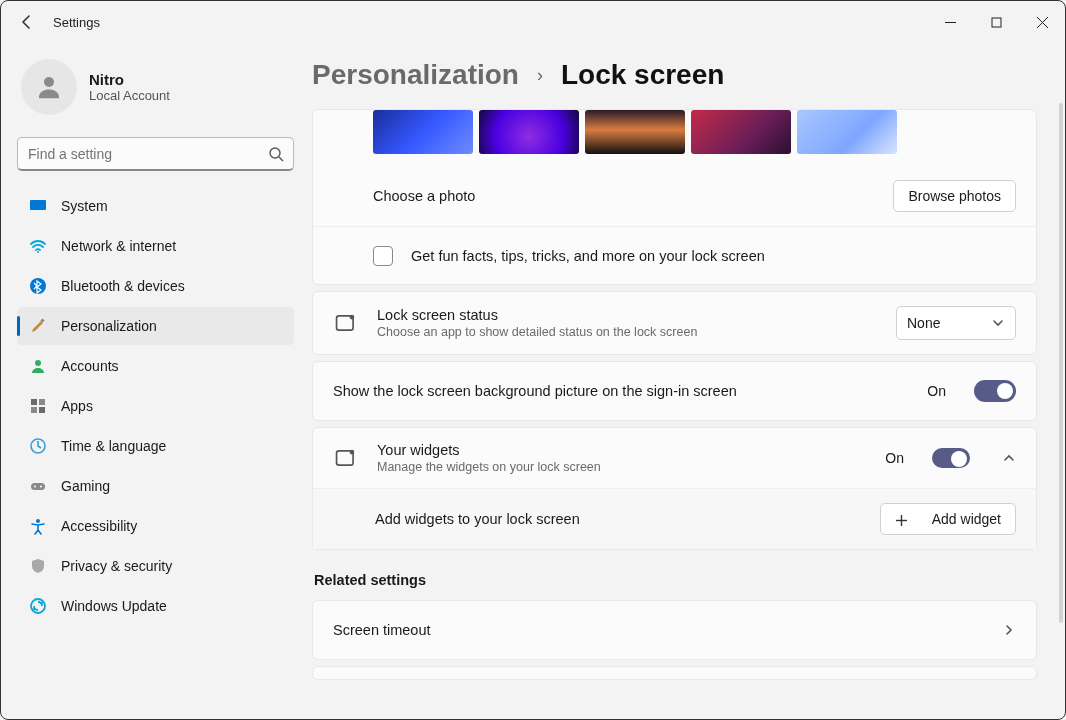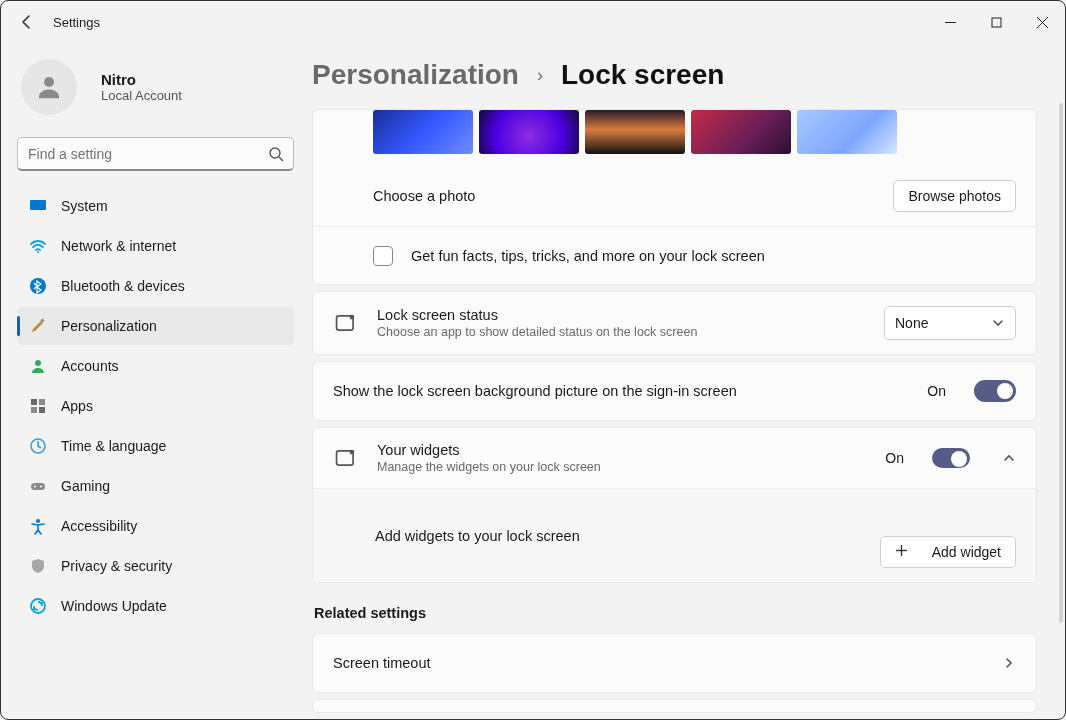--- a/index.html
+++ b/index.html
@@ -13,21 +13,21 @@
   .app-title { font-size: 13px; color: #222; }
   .winbtns { display: flex; }
   .winbtn { width: 46px; height: 32px; display:flex; align-items:center; justify-content:center; cursor:pointer; }
   .winbtn svg { width:11px; height:11px; }
 
   
   .body { flex: 1; display: flex; overflow: hidden; }
 
   
   .sidebar { width: 305px; padding: 10px 12px 10px 16px; overflow-y: auto; }
-  .profile { display: flex; align-items: center; gap: 24px; padding: 6px 4px 18px 4px; }
+  .profile { display: flex; align-items: center; gap: 12px; padding: 6px 4px 18px 4px; }
   .avatar { width: 56px; height: 56px; border-radius: 50%; background: #e6e6e6; display:flex; align-items:center; justify-content:center; }
   .avatar svg { width: 30px; height: 30px; fill:#8a8a8a;}
   .profile-name { font-size: 15px; font-weight: 600; color:#1a1a1a;}
   .profile-sub { font-size: 13px; color: #555; }
   .search-wrap { position: relative; margin: 4px 0 16px 0; }
   .search { width: 100%; height: 34px; border: 1px solid #bbb; border-bottom: 2px solid #888; border-radius: 5px; background: #fbfbfb; padding: 0 34px 0 10px; font-size: 14px; }
   .search-icon { position: absolute; right: 10px; top: 50%; transform: translateY(-50%); width:16px; height:16px; color:#555;}
   .nav { display: flex; flex-direction: column; gap: 2px; margin-top: 4px;}
   .nav-item { display: flex; align-items: center; gap: 14px; height: 38px; padding: 0 12px; border-radius: 5px; cursor: pointer; font-size: 14px; color:#1a1a1a;}
   .nav-item .ico { width: 18px; height: 18px; display:flex; align-items:center; justify-content:center; flex-shrink:0;}
@@ -42,21 +42,21 @@
   .bc-current { font-size: 28px; font-weight: 600; color: #111; }
 
   .card { background: #fbfbfb; border: 1px solid #e8e8e8; border-radius: 6px; margin-bottom: 6px; }
   .row { display: flex; align-items: center; padding: 14px 20px; gap: 18px; min-height: 58px;}
   .row + .row.divider-top { border-top: 1px solid #eee; }
   .row-icon { width: 26px; height: 26px; flex-shrink:0; display:flex; align-items:center; justify-content:center; }
   .row-main { flex: 1; }
   .row-title { font-size: 14.5px; color:#1a1a1a;}
   .row-sub { font-size: 12.5px; color:#6a6a6a; margin-top:2px;}
   .btn { background: #fff; border: 1px solid #d0d0d0; border-radius: 5px; padding: 7px 14px; font-size: 14px; cursor:pointer; color:#1a1a1a;}
-  .select { background:#fff; border:1px solid #d0d0d0; border-radius:5px; width:132px; height:34px; display:flex; align-items:center; justify-content:space-between; padding:0 10px; font-size:14px; cursor:pointer; color:#1a1a1a;}
+  .select { background:#fff; border:1px solid #d0d0d0; border-radius:5px; width:120px; height:34px; display:flex; align-items:center; justify-content:space-between; padding:0 10px; font-size:14px; cursor:pointer; color:#1a1a1a;}
   .checkbox { width: 20px; height: 20px; border: 1.5px solid #888; border-radius: 4px; background:#fff; flex-shrink:0; cursor:pointer;}
   .toggle { width: 42px; height: 22px; border-radius: 11px; background: #565b87; position: relative; cursor:pointer; flex-shrink:0;}
   .toggle::after { content:""; position:absolute; right:3px; top:3px; width:16px; height:16px; border-radius:50%; background:#fff; }
   .toggle-label { font-size: 14px; margin-right: 10px; color:#1a1a1a;}
   .chev { width:14px; height:14px; color:#555; flex-shrink:0;}
   .thumbs { display:flex; gap:6px; padding: 0 0 0 60px;}
   .thumb { width: 100px; height: 44px; border-radius: 3px; }
   .t1{background:linear-gradient(135deg,#1b2e9c,#3358ff 50%,#6f8bff);}
   .t2{background:radial-gradient(circle at 50% 60%,#8e2de2,#4a00e0 60%,#120a3a);}
   .t3{background:linear-gradient(180deg,#2a1a2a 0%,#d97d3f 45%,#111 100%);}
@@ -308,21 +308,21 @@
           <span class="toggle-label">On</span>
           <div class="toggle" style="width:38px;height:20px;"></div>
           <svg class="chev" style="margin-left:14px;" viewBox="0 0 14 14">
               <path d="M3 9l4-4 4 4" stroke="#555" stroke-width="1.6" fill="none" stroke-linecap="round"></path>
             </svg>
         </div>
         <div class="row divider-top" style="padding-left:62px; background:#f7f7f7;">
           <div class="row-main">
             <div class="row-title">Add widgets to your lock screen</div>
           </div>
-          <button class="btn" style="display:flex;align-items:flex-start;gap:24px;margin-top:33px;">
+          <button class="btn" style="display:flex;align-items:flex-end;gap:24px;">
             <svg width="13" height="13" viewBox="0 0 13 13">
                 <line x1="6.5" y1="1" x2="6.5" y2="12" stroke="#333" stroke-width="1.4"></line>
                 <line x1="1" y1="6.5" x2="12" y2="6.5" stroke="#333" stroke-width="1.4"></line>
               </svg>
             <span>Add widget</span>
           </button>
         </div>
       </div>
 
       <div class="section-title">Related settings</div>

